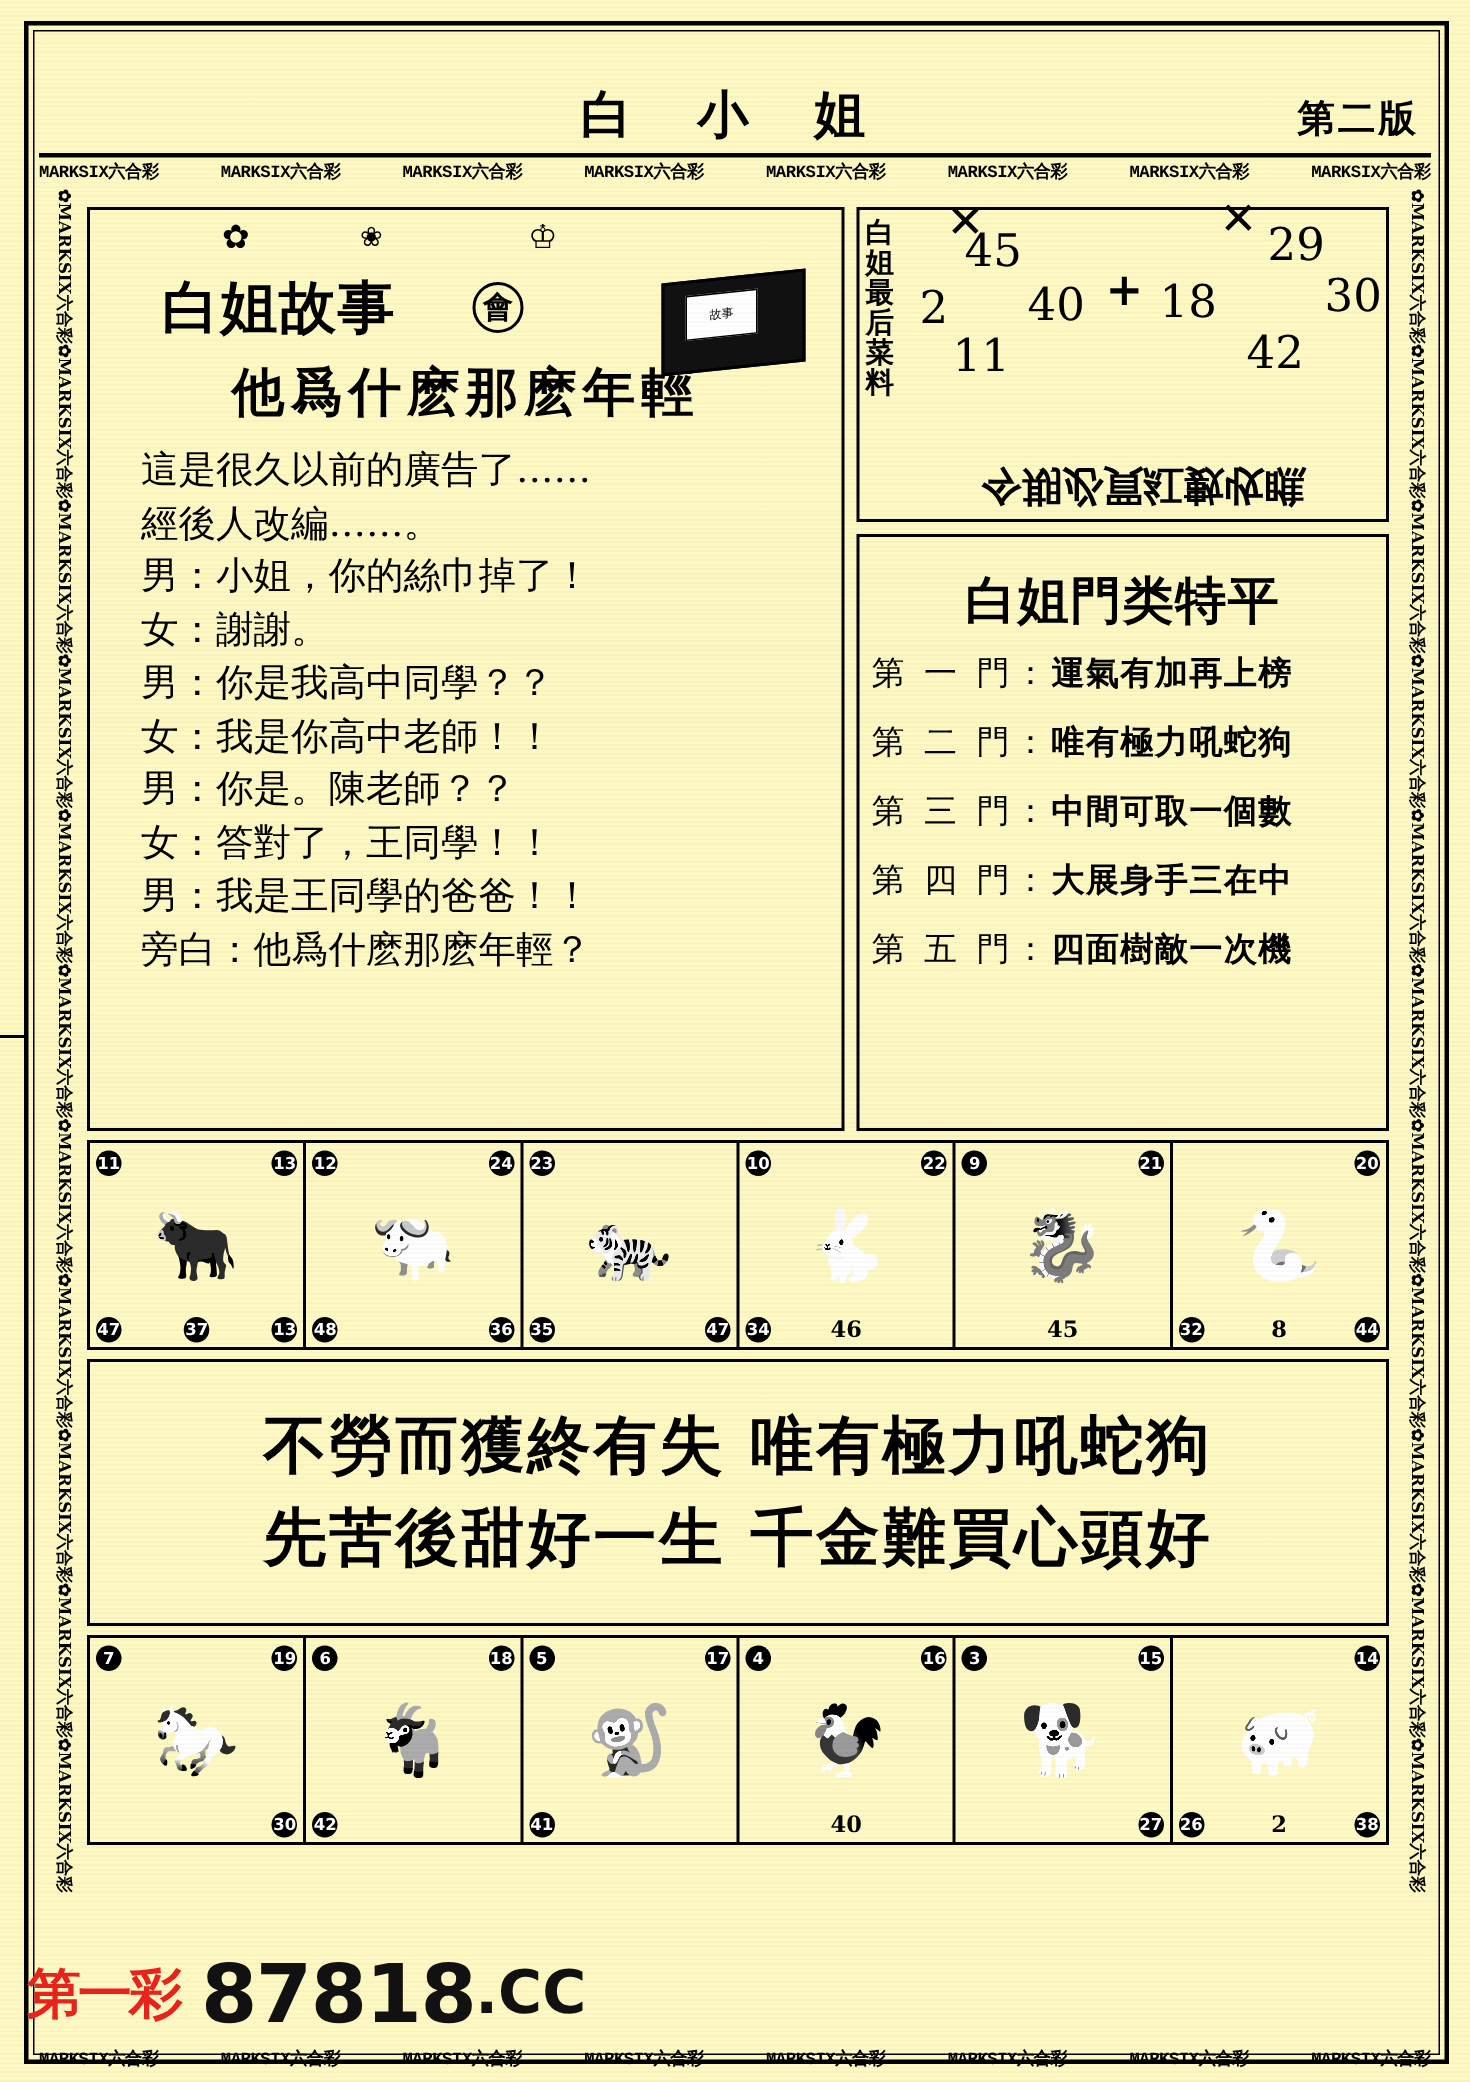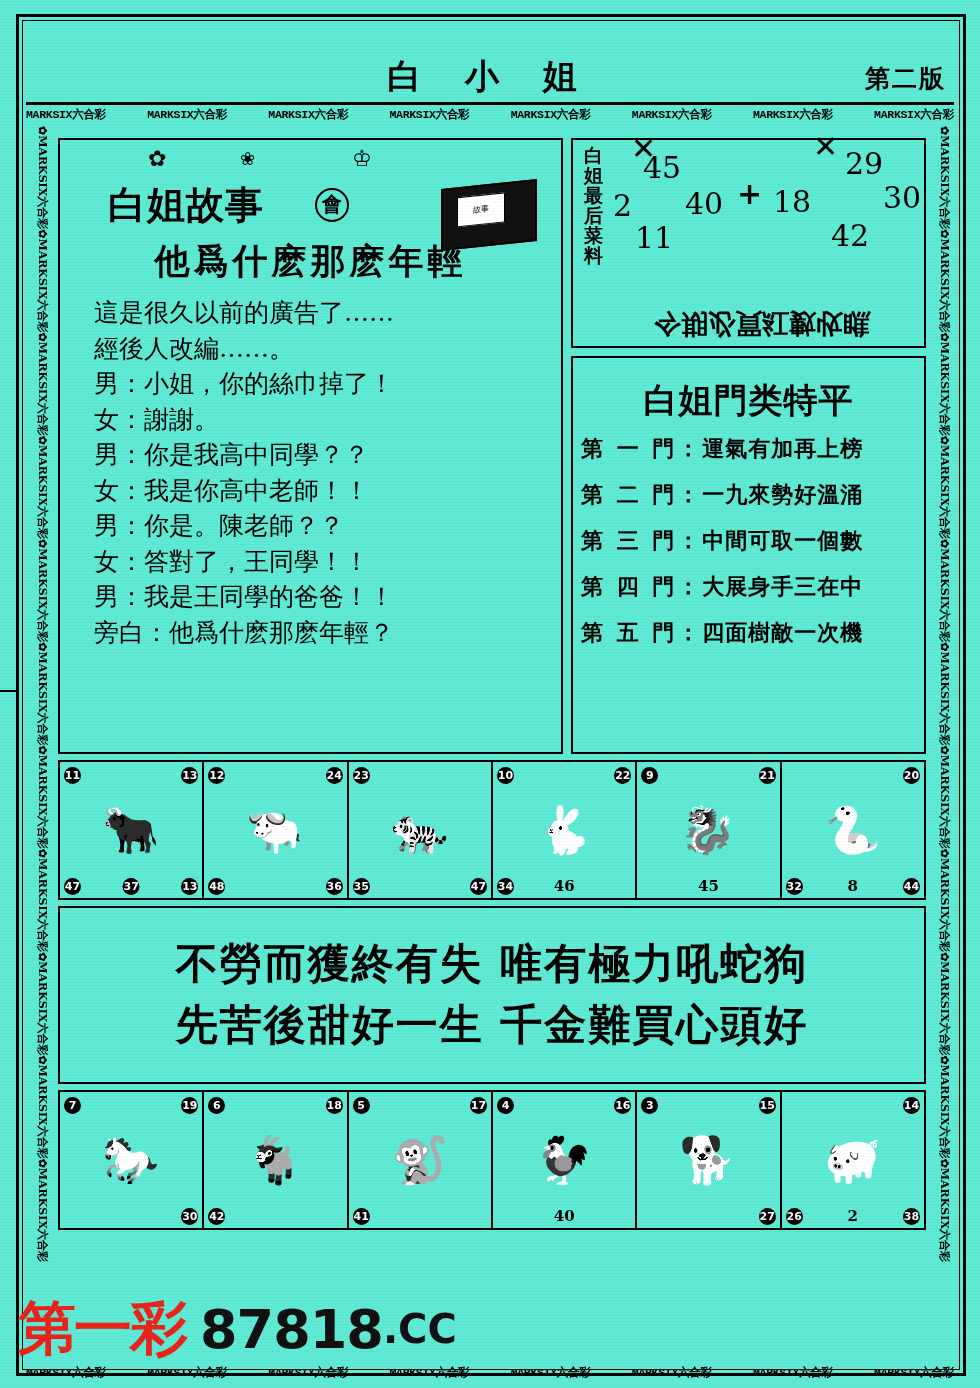--- a/index.html
+++ b/index.html
@@ -1,17 +1,17 @@
 <!DOCTYPE html>
 <html><head>
 <meta charset="utf-8">
 <style>
   html,body{margin:0;padding:0;background:#ffffff;}
   body{width:980px;height:1388px;font-family:"DejaVu Sans",sans-serif;overflow:hidden;}
-  .page{position:relative;width:980px;height:1388px;background:#5eead4;box-sizing:border-box;}
+  .page{position:relative;width:980px;height:1388px;background:#fef9c3;box-sizing:border-box;}
 
   
   .frame-outer{position:absolute;left:16px;top:14px;right:14px;bottom:12px;border:3px solid #000;}
   .frame-outer2{position:absolute;left:22px;top:20px;right:20px;bottom:18px;border:1px solid #000;}
 
   
   .masthead{position:absolute;left:26px;top:50px;width:928px;height:52px;border-bottom:3px solid #000;}
   .masthead-title{position:absolute;left:0;right:0;top:4px;text-align:center;font-family:"DejaVu Serif",serif;font-weight:bold;font-size:34px;letter-spacing:16px;}
   .masthead-edition{position:absolute;right:8px;top:12px;font-family:"DejaVu Serif",serif;font-weight:bold;font-size:25px;letter-spacing:2px;}
 
@@ -46,31 +46,31 @@
   .story-title .t{position:absolute;left:38px;top:0;font-family:"DejaVu Serif",serif;font-weight:bold;font-size:38px;letter-spacing:1px;}
   .story-title .hui{position:absolute;left:245px;top:8px;font-family:"DejaVu Serif",serif;font-weight:bold;font-size:26px;border:2px solid #000;border-radius:50%;width:30px;height:30px;line-height:28px;text-align:center;font-size:20px;}
   .book{position:absolute;right:14px;top:4px;width:92px;height:58px;background:#111;border:2px solid #000;transform:skewY(-6deg);}
   .book .label{position:absolute;left:14px;top:8px;width:46px;height:28px;background:#fff;border:1px solid #000;font-size:8px;text-align:center;line-height:28px;}
 
   .story-q{font-family:"DejaVu Serif",serif;font-weight:bold;font-size:35px;letter-spacing:4px;text-align:center;margin:2px 0 10px;}
   .story-lines{font-family:"DejaVu Serif",serif;font-size:25px;line-height:1.42;padding-left:24px;}
   .story-lines div{white-space:nowrap;}
 
   .lastdata{border:2px solid #000;height:210px;position:relative;box-sizing:border-box;}
-  .lastdata .vlabel{position:absolute;left:4px;top:6px;width:26px;font-family:"DejaVu Serif",serif;font-weight:bold;font-size:19px;line-height:1.05;text-align:right;}
+  .lastdata .vlabel{position:absolute;left:4px;top:6px;width:26px;font-family:"DejaVu Serif",serif;font-weight:bold;font-size:19px;line-height:1.05;text-align:left;}
   .nums{position:absolute;left:34px;right:4px;top:4px;height:120px;}
   .nums span{position:absolute;font-family:"DejaVu Serif",serif;font-size:30px;}
   .bigx{position:absolute;font-size:96px;font-family:"DejaVu Serif",serif;line-height:1;}
   .plus{position:absolute;font-size:40px;font-family:"DejaVu Serif",serif;font-weight:bold;}
   .flip{position:absolute;left:34px;right:6px;bottom:4px;text-align:center;font-family:"DejaVu Serif",serif;font-weight:bold;font-size:27px;transform:scaleY(-1);}
 
   .door{border:2px solid #000;margin-top:8px;flex:1;box-sizing:border-box;padding:6px 8px;position:relative;}
   .door h2{margin:14px 0 10px;text-align:center;font-family:"DejaVu Serif",serif;font-weight:bold;font-size:34px;letter-spacing:1px;}
   .door-row{display:flex;align-items:center;font-family:"DejaVu Serif",serif;font-size:22px;margin-bottom:16px;white-space:nowrap;}
-  .door-row .k{font-weight:bold;letter-spacing:3px;}
+  .door-row .k{font-weight:normal;letter-spacing:3px;}
   .door-row .v{font-weight:bold;letter-spacing:1px;}
 
   
   .animals{border:2px solid #000;border-right:0;display:flex;height:140px;margin-top:6px;box-sizing:border-box;}
   .acell{flex:1;border-right:2px solid #000;position:relative;box-sizing:border-box;}
   .acell .n{position:absolute;font-family:"DejaVu Serif",serif;font-size:15px;font-weight:bold;}
   .acell .n.tl{left:4px;top:3px;}
   .acell .n.tr{right:4px;top:3px;}
   .acell .n.bl{left:4px;bottom:3px;}
   .acell .n.bm{left:50%;transform:translateX(-50%);bottom:3px;}
@@ -78,21 +78,21 @@
   .ball{display:inline-block;width:17px;height:17px;line-height:17px;border-radius:50%;background:#000;color:#fff;text-align:center;font-size:11px;font-weight:bold;font-family:"DejaVu Sans",sans-serif;}
   .plain{font-size:15px;font-weight:bold;}
   .glyph{position:absolute;left:50%;top:50%;transform:translate(-50%,-50%);font-size:46px;line-height:1;filter:grayscale(1) contrast(300%);}
 
   
   .verses{border:2px solid #000;margin-top:6px;height:178px;box-sizing:border-box;display:flex;flex-direction:column;justify-content:center;}
   .verse{font-family:"DejaVu Serif",serif;font-weight:bold;font-size:42px;letter-spacing:2px;text-align:center;white-space:nowrap;line-height:1.45;}
 
   
   .watermark{position:absolute;left:18px;bottom:26px;width:600px;height:66px;display:flex;align-items:center;z-index:40;}
-  .wm-red{font-family:Liberation Serif, serif;font-weight:bold;font-size:58px;color:#e8231b;letter-spacing:-2px;text-align:center;}
+  .wm-red{font-family:Liberation Serif, serif;font-weight:bold;font-size:36px;color:#e8231b;letter-spacing:-2px;text-align:center;}
   .wm-black{font-family:"DejaVu Sans",sans-serif;font-weight:bold;font-size:54px;color:#111;margin-left:14px;letter-spacing:-1px;}
   .wm-cc{font-family:"DejaVu Sans",sans-serif;font-weight:bold;font-size:40px;color:#111;}
 
   .crop-mark{position:absolute;left:0;top:690px;width:18px;height:2px;background:#000;}
   .noise{position:absolute;inset:0;pointer-events:none;opacity:.05;background:
      repeating-linear-gradient(0deg,rgba(0,0,0,.5) 0 1px,transparent 1px 3px);}
 </style>
 </head>
 <body>
 
@@ -212,21 +212,21 @@
         </div>
 
         <div class="door">
           <h2>白姐門类特平</h2>
           <div class="door-row">
             <span class="k">第 一 門：</span>
             <span class="v">運氣有加再上榜</span>
           </div>
           <div class="door-row">
             <span class="k">第 二 門：</span>
-            <span class="v">一九來勢好溫涌</span>
+            <span class="v">唯有極力吼蛇狗</span>
           </div>
           <div class="door-row">
             <span class="k">第 三 門：</span>
             <span class="v">中間可取一個數</span>
           </div>
           <div class="door-row">
             <span class="k">第 四 門：</span>
             <span class="v">大展身手三在中</span>
           </div>
           <div class="door-row">

